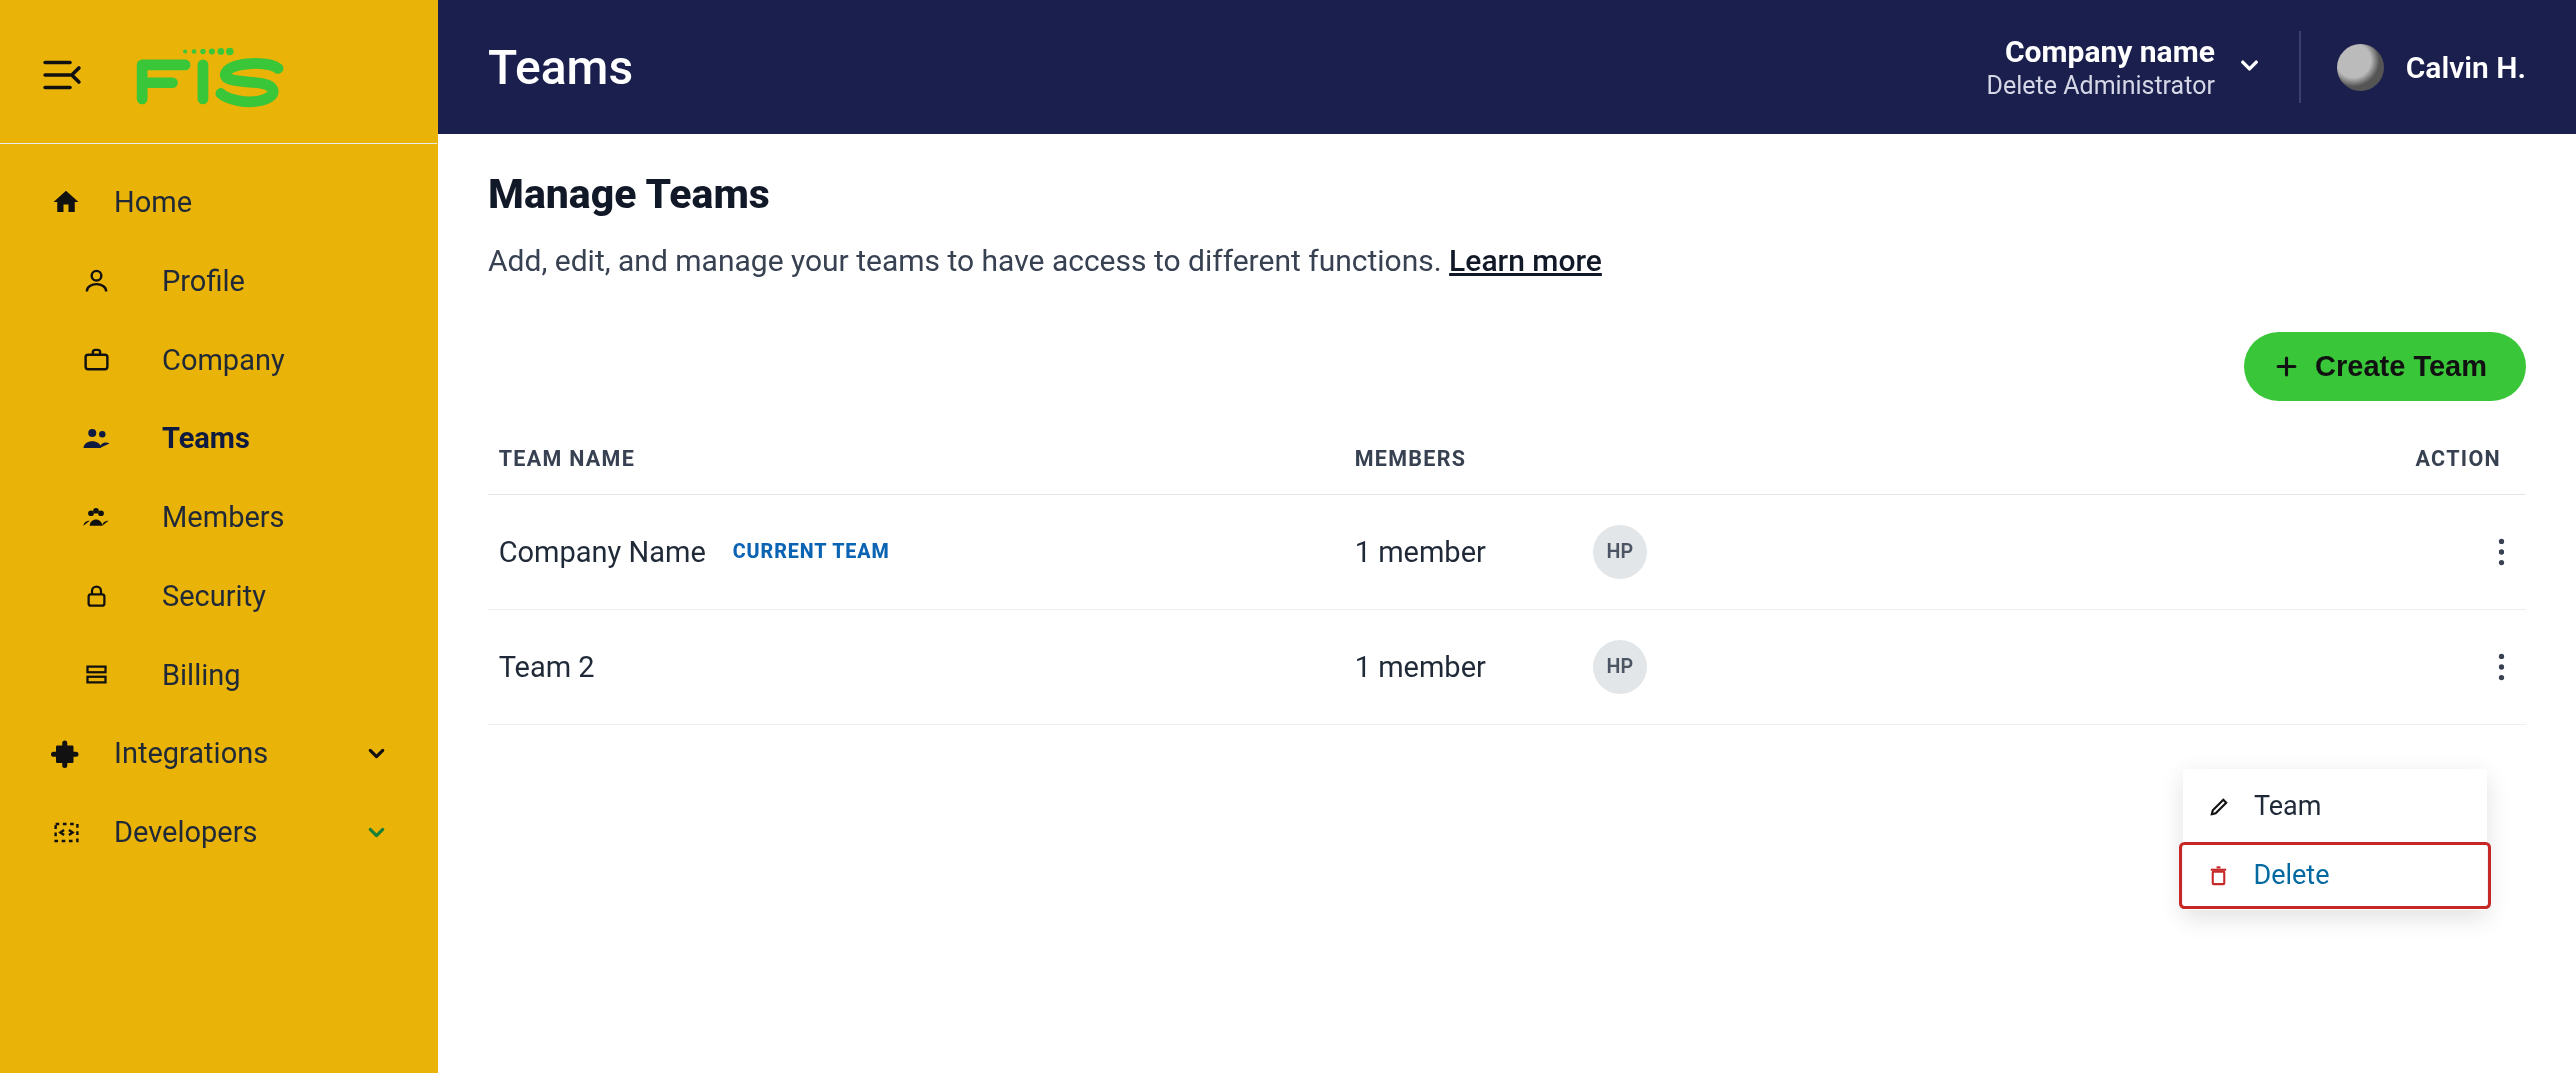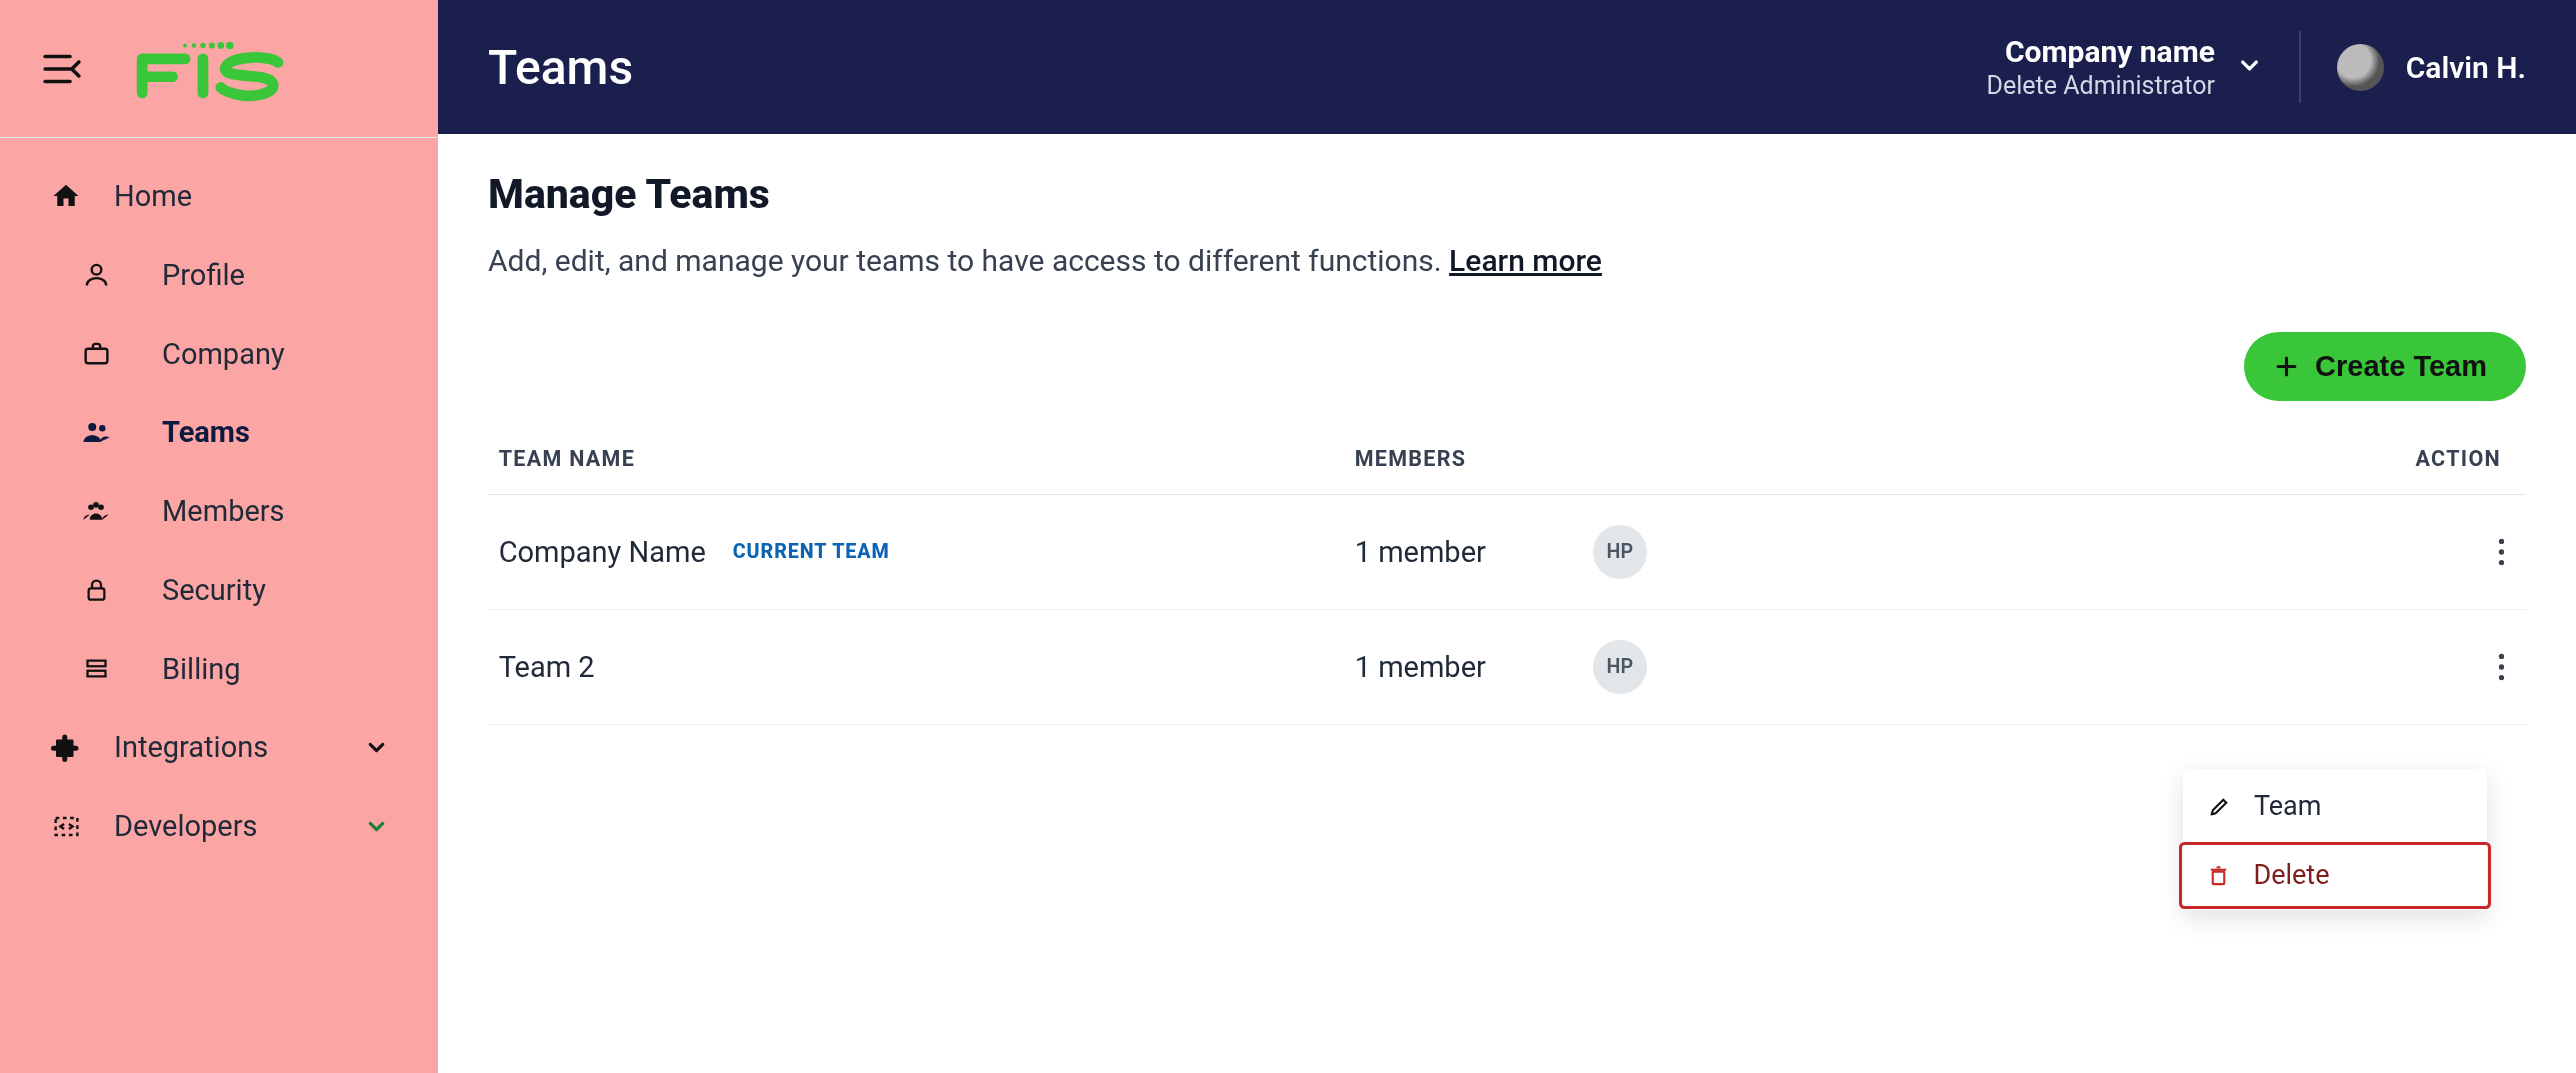--- a/index.html
+++ b/index.html
@@ -10,23 +10,23 @@
     width: 2576px;
     height: 1073px;
     overflow: hidden;
   }
   .app { display: flex; width: 100%; height: 100%; }
 
   
   .sidebar {
     width: 438px;
     flex: 0 0 438px;
-    background: #fca5a5;
+    background: #eab308;
     border-right: 0.9px solid transparent;
-    padding-top: 4px;
+    padding-top: 10px;
   }
   .sidebar-top {
     height: 134px;
     display: flex;
     align-items: center;
     gap: 54px;
     padding-left: 43px;
     border-bottom: 0.9px solid #e9ecef;
   }
   .menu-toggle { cursor: pointer; }
@@ -154,21 +154,21 @@
     border-radius: 3.6px;
     padding: 5.4px 0;
   }
   .menu-pop .mi {
     display:flex; align-items:center; gap:23px;
     padding: 16px 25px;
     font-size: 27px;
     cursor:pointer;
   }
   .menu-pop .mi.delete {
-    color: #7f1d1d;
+    color: #0369a1;
     border: 3.6px solid #c62828;
     border-radius: 5.4px;
     margin: 3.6px -3.6px -3.6px -3.6px;
     padding: 14.3px 25px;
   }
   .menu-pop .mi.delete svg path, .menu-pop .mi.delete svg rect { stroke:#c62828; }
 
   .chev svg, .icon-slot svg { display:block; }
 </style>
 </head>

